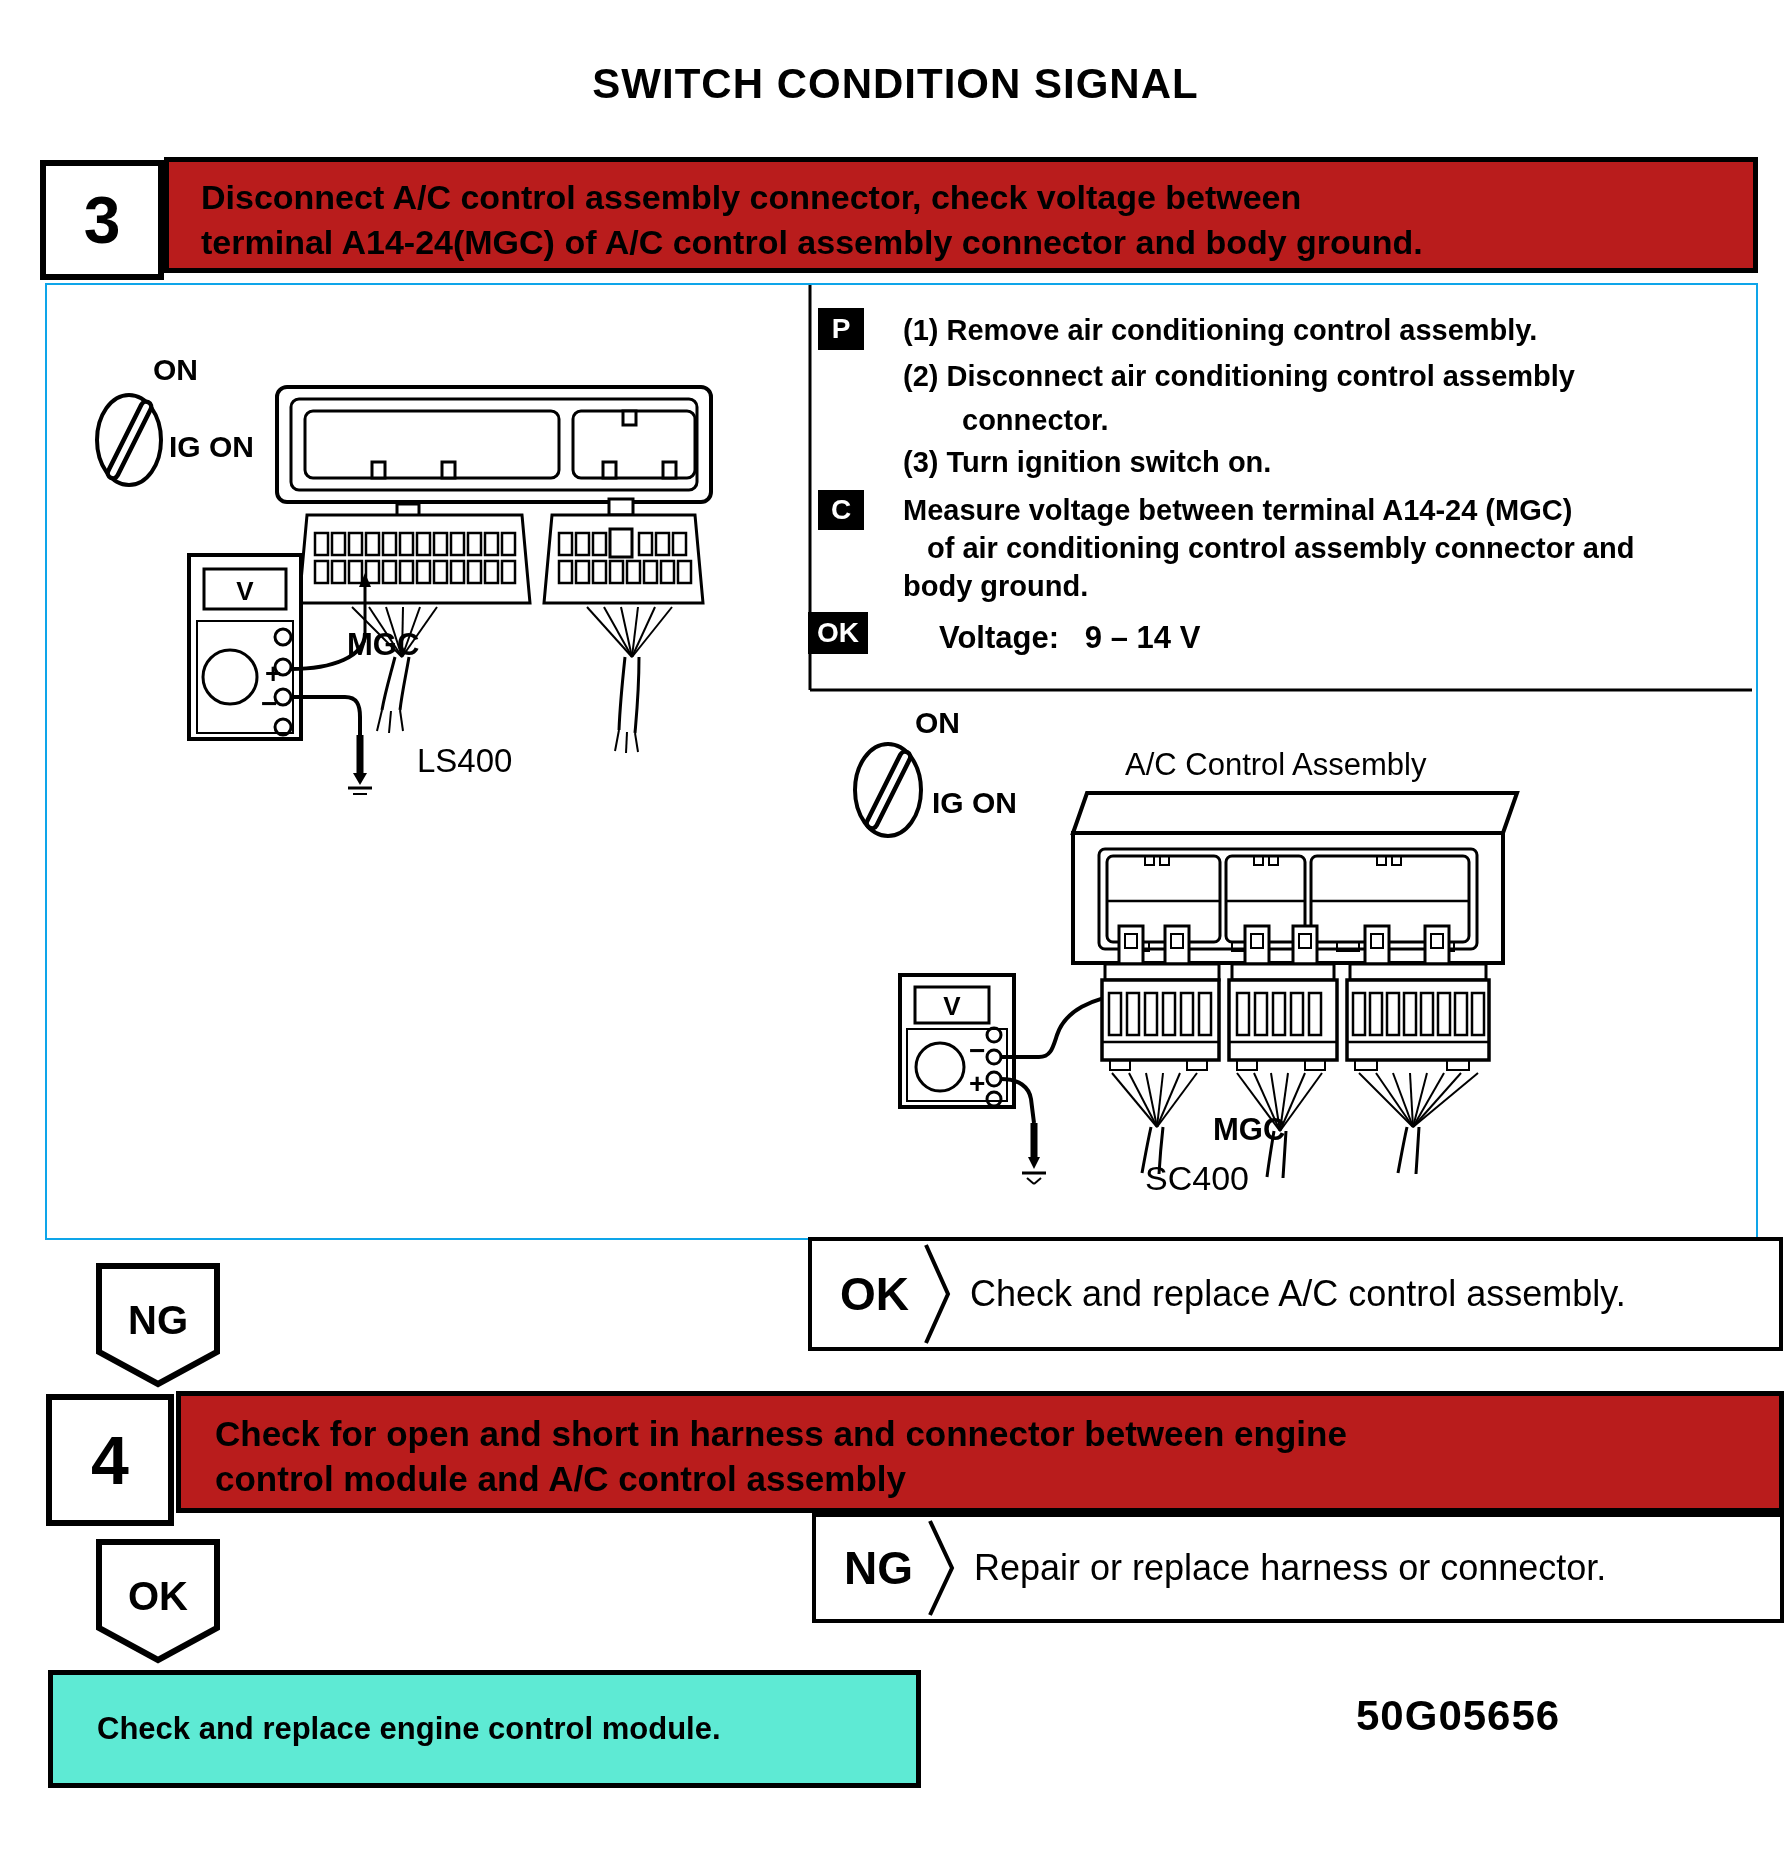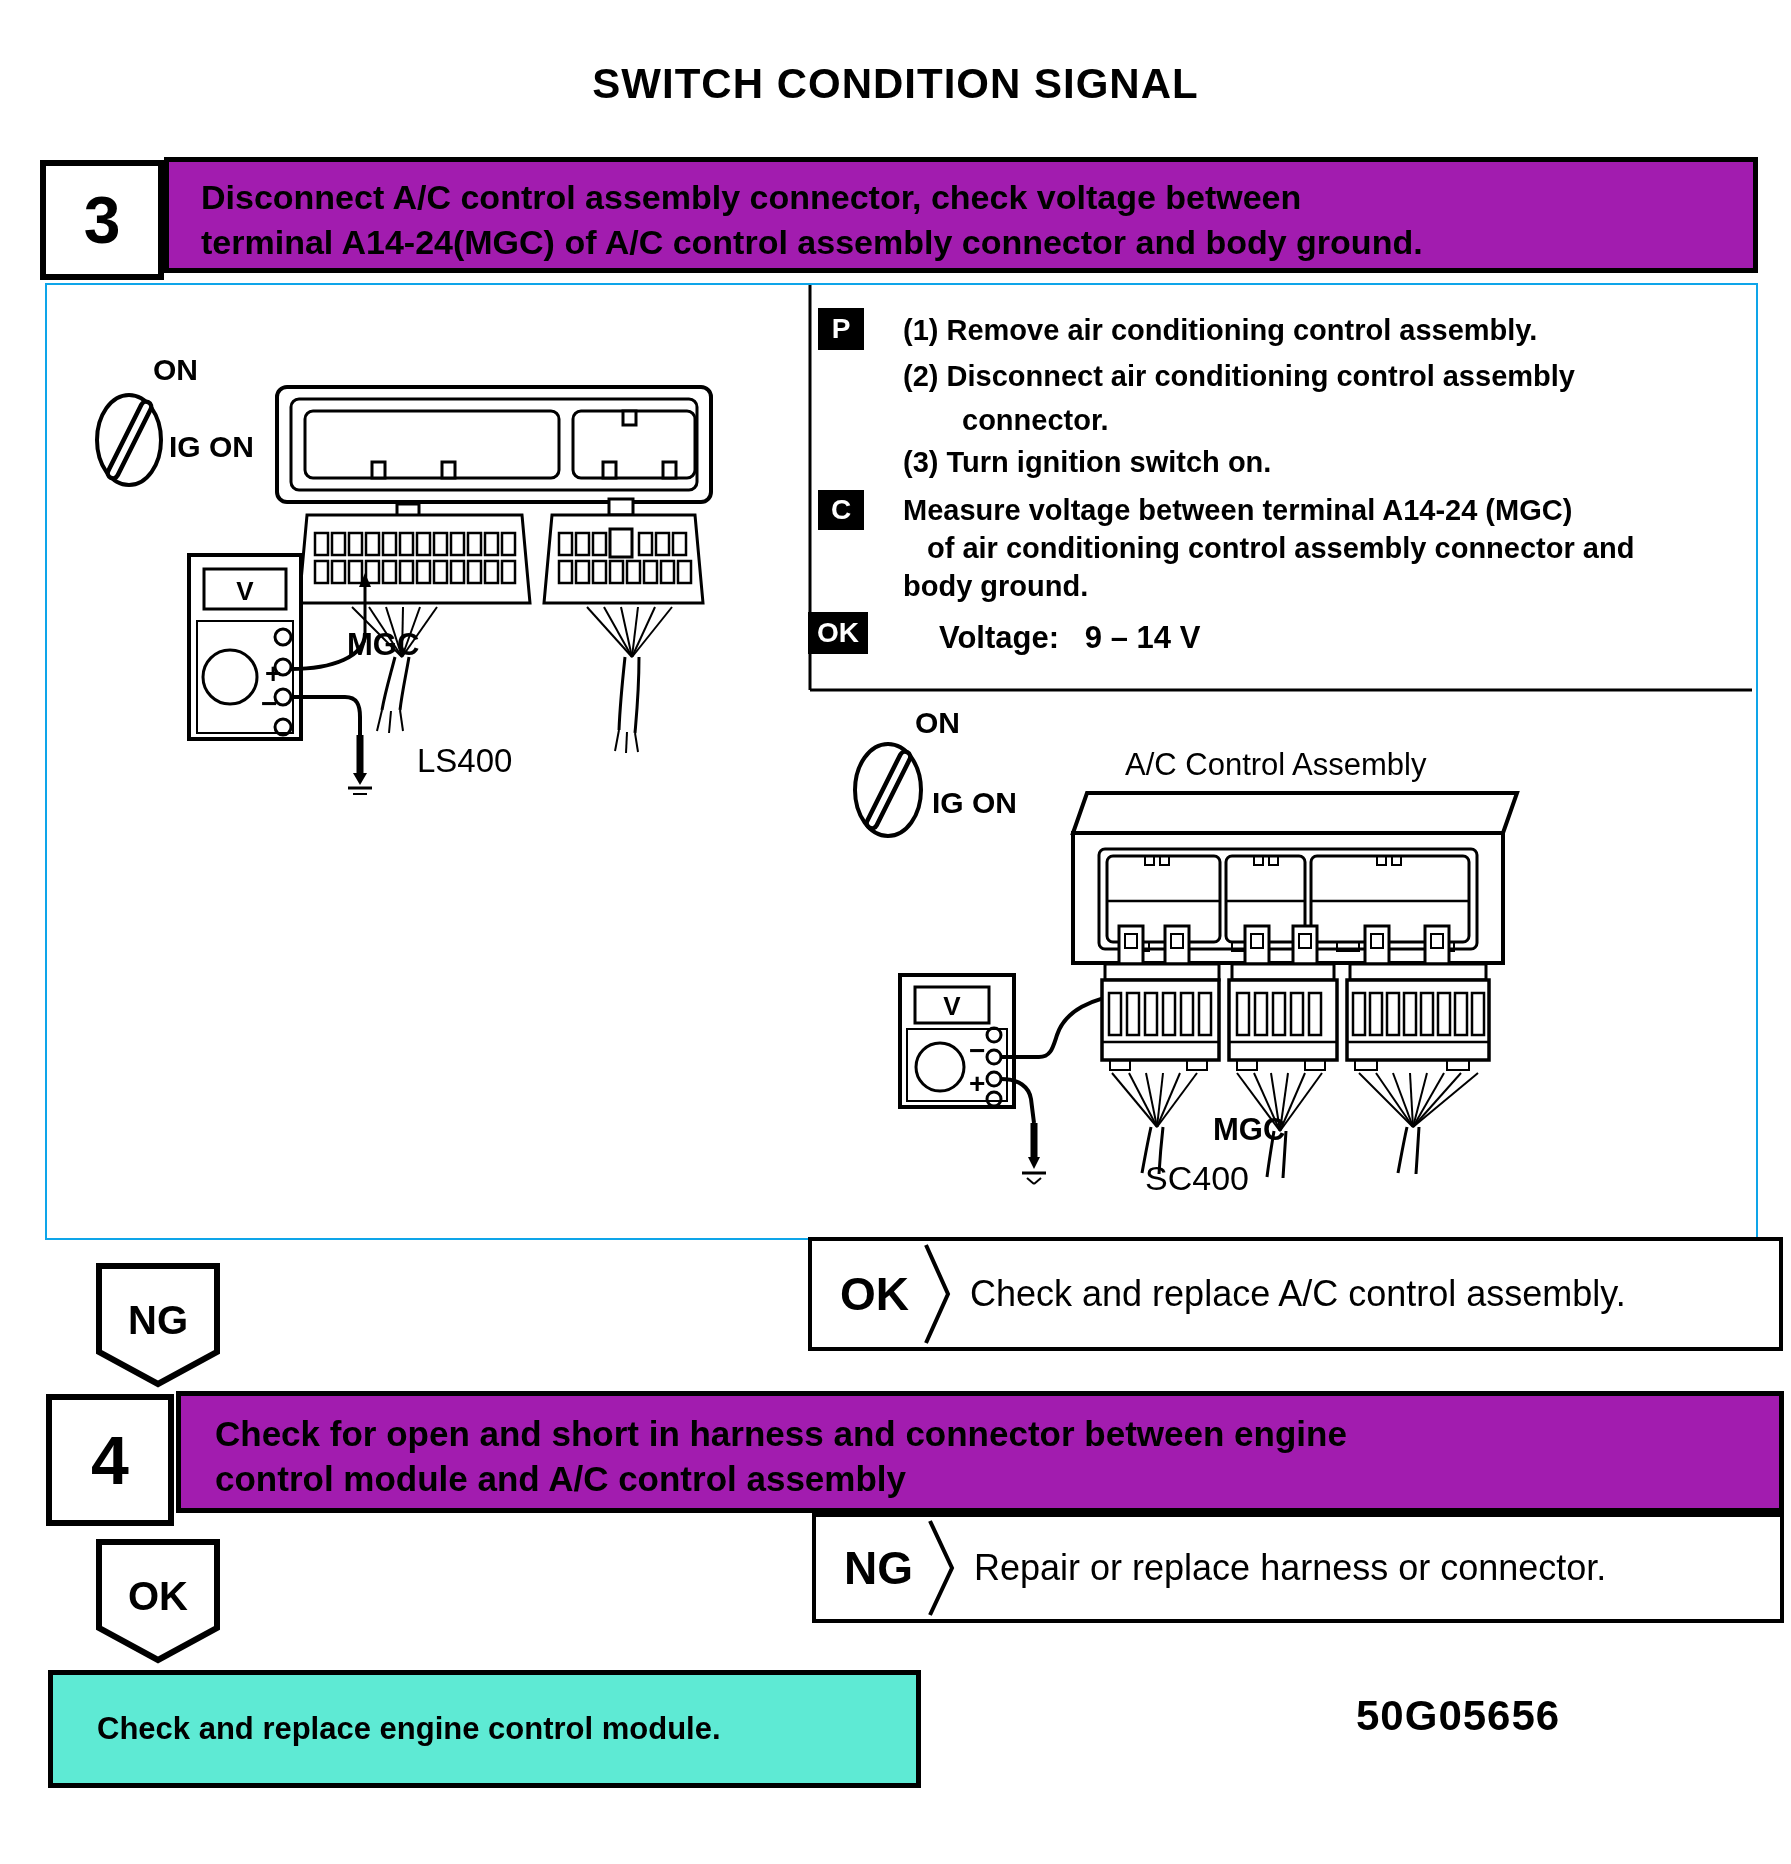--- a/index.html
+++ b/index.html
@@ -11,21 +11,21 @@
   .title{
     left:0;right:0;top:60px;text-align:center;
     font-size:42px;font-weight:bold;letter-spacing:1px;
   }
   .numbox{
     border:6px solid #000;background:#fff;
     display:flex;align-items:center;justify-content:center;
     font-weight:bold;
   }
   .stephdr{
-    border:5px solid #000;background:#a21caf;font-weight:bold;
+    border:5px solid #000;background:#b91c1c;font-weight:bold;
     box-sizing:border-box;
   }
   .stephdr .ln{white-space:nowrap;}
   .mainbox{border:2px solid #0ea5e9;background:#fff;box-sizing:border-box;}
   .badge{
     background:#000;color:#fff;font-weight:bold;
     display:flex;align-items:center;justify-content:center;
   }
   .instr{font-size:29px;font-weight:bold;white-space:nowrap;}
   .spec{font-size:31px;font-weight:bold;white-space:pre;}

